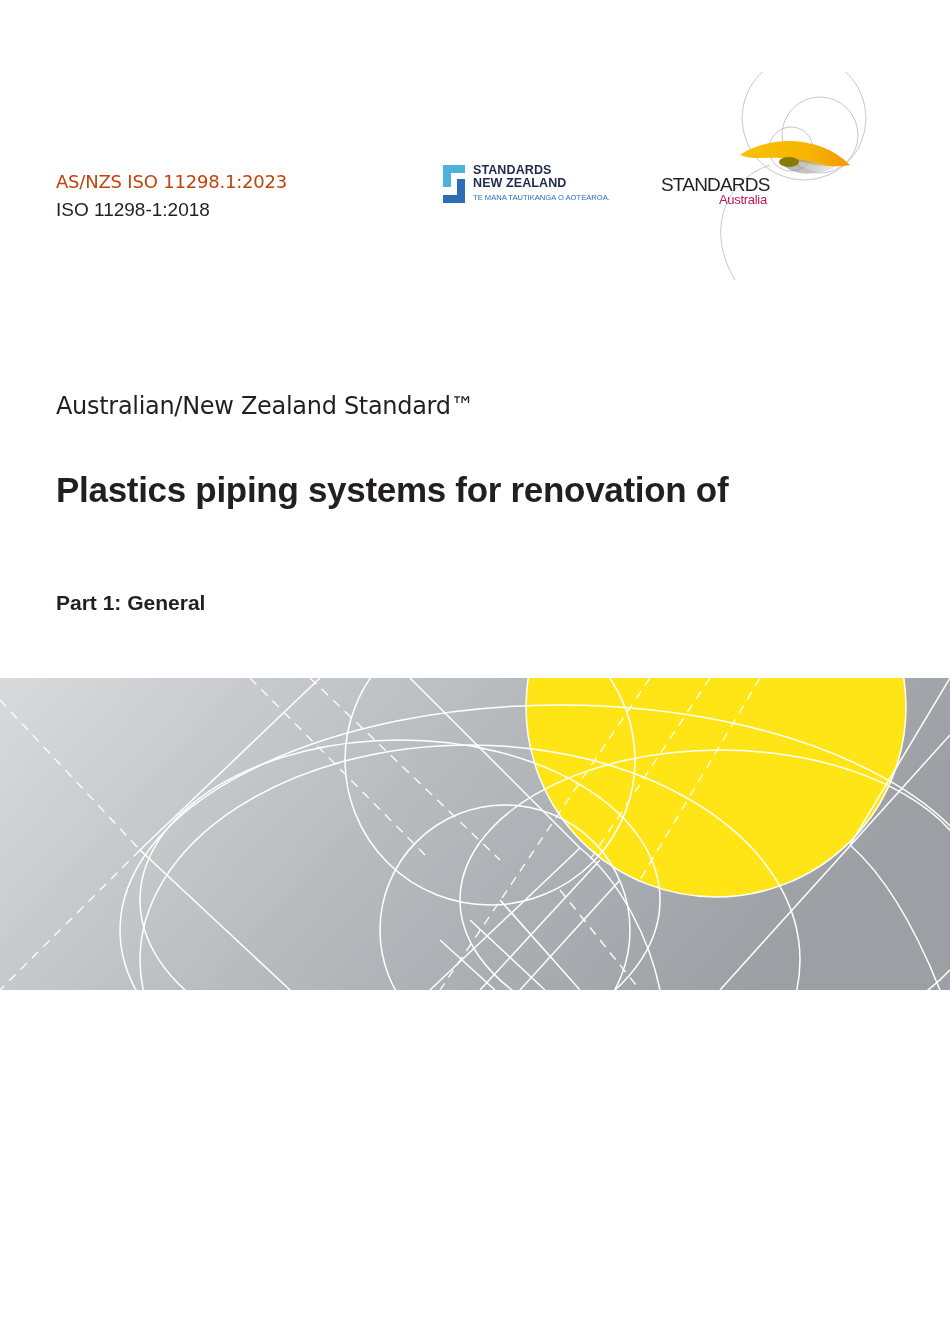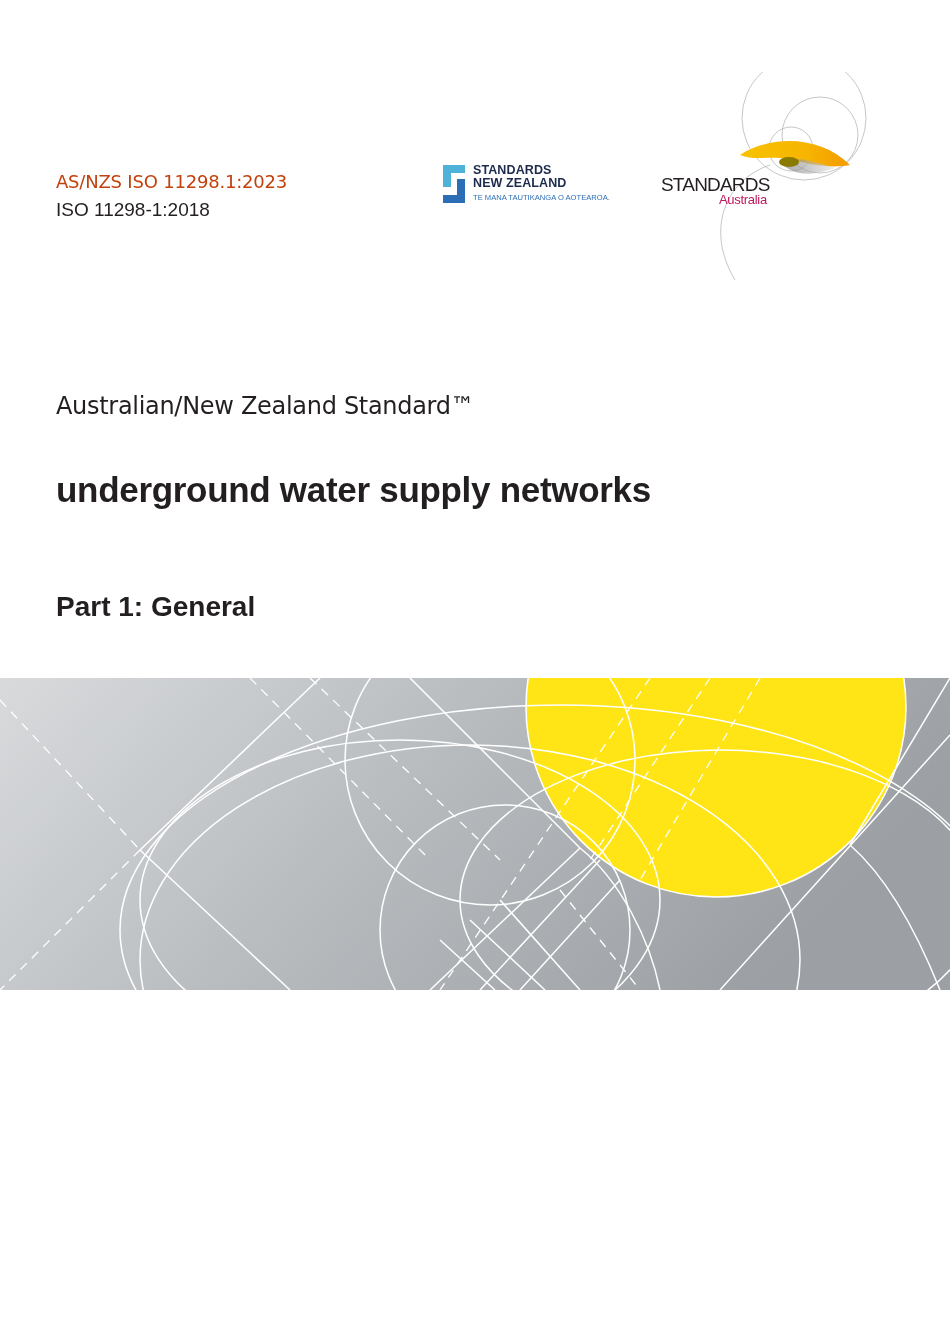--- a/index.html
+++ b/index.html
@@ -7,21 +7,21 @@
   .abs { position:absolute; }
   .std-id { left:56px; top:171px; font-family:"DejaVu Sans", sans-serif; font-size:18px; color:#c2410c; letter-spacing:-0.2px; }
   .iso-id { left:56px; top:199px; font-family:Liberation Sans, sans-serif; font-size:19px; color:#231f20; }
   .snz-text1 { left:473px; top:164px; font-weight:bold; font-size:12.5px; color:#1d2a4d; letter-spacing:0.1px; line-height:13px; }
   .snz-text2 { left:473px; top:193px; font-weight:normal; font-size:7.6px; color:#2c6eb5; letter-spacing:0; }
   .sa-logo { left:640px; top:72px; width:240px; height:215px; }
   .sa-text { left:661px; top:174px; font-size:19px; color:#231f20; letter-spacing:-0.8px; font-weight:normal; }
   .sa-sub { left:719px; top:192px; font-size:13px; color:#be185d; letter-spacing:-0.3px; }
   .kicker { left:56px; top:392px; font-family:"DejaVu Sans", sans-serif; font-size:24px; color:#231f20; letter-spacing:-0.3px; }
   .title { left:56px; top:467px; width:800px; font-weight:bold; font-size:35px; line-height:45px; color:#231f20; letter-spacing:-0.3px; }
-  .part { left:56px; top:591px; font-weight:bold; font-size:28px; color:#231f20; }
+  .part { left:56px; top:591px; font-weight:bold; font-size:21px; color:#231f20; }
   .band { left:0; top:678px; width:950px; height:312px; }
 </style>
 </head>
 <body>
 
 <div class="abs std-id">AS/NZS ISO 11298.1:2023</div>
 <div class="abs iso-id">ISO 11298-1:2018</div>
 
 <div class="abs" style="left:443px;top:165px;width:170px;height:40px;">
   <svg width="26" height="38" viewBox="0 0 26 38" style="position:absolute;left:0;top:0;">
@@ -55,21 +55,21 @@
 
   <path d="M 740 155 C 770 135 820 135 850 165 C 820 170 800 160 780 158 C 765 157 752 160 740 155 Z" fill="url(#swoosh)"></path>
   <path d="M 780 162 C 795 155 815 162 835 168 C 815 175 795 178 780 162 Z" fill="url(#shadow)" opacity="0.6"></path>
   <ellipse cx="789" cy="162" rx="10" ry="5" fill="#8a7a00"></ellipse>
 </svg>
 <div class="abs sa-text">STANDARDS</div>
 <div class="abs sa-sub">Australia</div>
 
 <div class="abs kicker">Australian/New Zealand Standard™</div>
 <div class="abs title">
-  <div>underground water supply networks</div>
+  <div>Plastics piping systems for renovation of</div>
 </div>
 <div class="abs part">Part 1: General</div>
 
 <svg class="abs band" viewBox="0 678 950 312" width="950" height="312">
   <defs>
     <linearGradient id="bandbg" x1="0" y1="0" x2="1" y2="0.3">
       <stop offset="0" stop-color="#d8dadc"></stop>
       <stop offset="0.5" stop-color="#b8bbbe"></stop>
       <stop offset="1" stop-color="#9c9fa3"></stop>
     </linearGradient>

